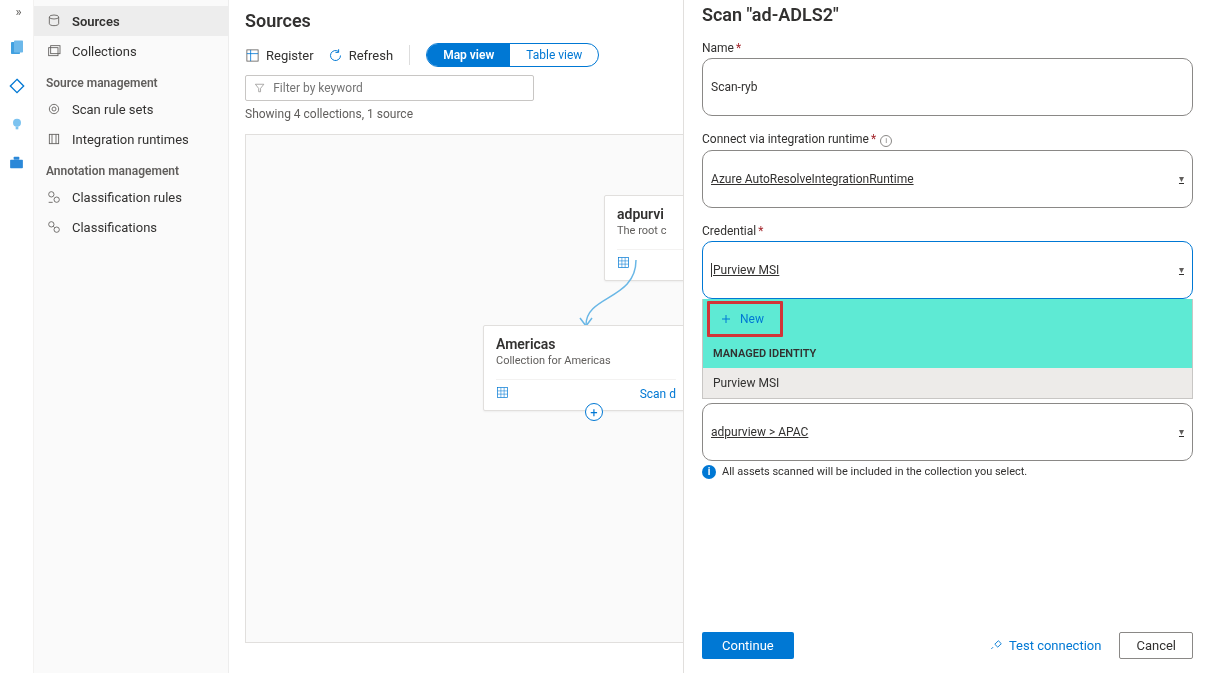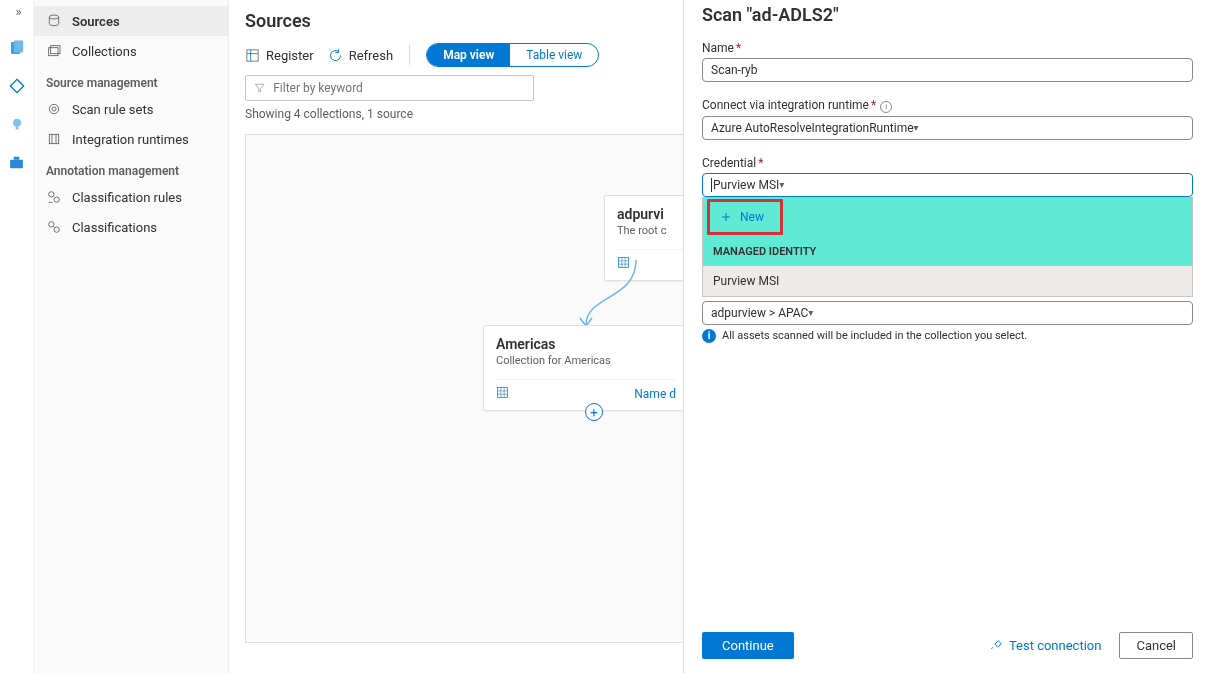--- a/index.html
+++ b/index.html
@@ -35,22 +35,22 @@
   .card .subtitle { font-size:11px; color:#605e5c; margin-top:2px; }
   .card .card-footer { display:flex; align-items:center; justify-content:space-between; margin-top:12px; border-top:1px solid #f3f2f1; padding-top:6px; font-size:12px; }
   .card .card-footer .src-icon { color:#0078d4; }
   .card .card-footer .details { color:#0078d4; cursor:pointer; }
   .plus-circle { position:absolute; width:18px; height:18px; border:1.5px solid #0078d4; border-radius:50%; color:#0078d4; display:flex; align-items:center; justify-content:center; font-size:13px; background:#fff; cursor:pointer; }
   
   .blade { position:absolute; top:0; right:0; bottom:0; width:528px; background:#fff; border-left:1px solid #e1dfdd; padding:4px 18px 14px 18px; display:flex; flex-direction:column; }
   .blade h2 { font-size:18px; font-weight:600; margin:0 0 14px 0; }
   .field-label { font-size:12px; color:#323130; margin-top:2px; margin-bottom:3px; }
   .field-label .req { color:#a4262c; margin-left:2px; }
-  .text-input, .select-input { width:100%; border:1px solid #8a8886; border-radius:4px; padding:4px 8px; font-size:12px; background:#fff; color:#323130; }
-  .select-input { display:flex; align-items:center; cursor:pointer; }
+  .text-input, .select-input { width:100%; border:1px solid #8a8886; border-radius:10px; padding:21px 8px; font-size:12px; background:#fff; color:#323130; }
+  .select-input { display:flex; align-items:center; justify-content:space-between; cursor:pointer;text-decoration:underline; }
   .select-input .chev { color:#605e5c; font-size:10px; }
   .field-group { margin-bottom:14px; }
   .cred-select { border:1px solid #0078d4; }
   .dropdown-pop { border:1px solid #c8c6c4; border-top:none; background:#5eead4; }
   .dropdown-pop .new-row { display:flex; align-items:center; gap:8px; color:#0078d4; padding:8px 10px; font-size:12px; cursor:pointer; }
   .dropdown-pop .new-row svg { stroke:#0078d4; }
   .dropdown-pop .group-label { font-size:11px; font-weight:600; color:#323130; padding:8px 10px; }
   .dropdown-pop .option { font-size:12px; padding:8px 10px; cursor:pointer; }
   .dropdown-pop .option.selected { background:#edebe9; }
   .red-box { border:3px solid #d13438; border-radius:1px; padding:0; width:76px; }
@@ -210,21 +210,21 @@
       <div class="card-footer">
         <span class="src-icon">
           <svg width="13" height="13" viewBox="0 0 24 24">
               <rect x="3" y="3" width="18" height="18" fill="none" stroke="#0078d4" stroke-width="1.3"></rect>
               <line x1="3" y1="9" x2="21" y2="9" stroke="#0078d4"></line>
               <line x1="3" y1="15" x2="21" y2="15" stroke="#0078d4"></line>
               <line x1="9" y1="3" x2="9" y2="21" stroke="#0078d4"></line>
               <line x1="15" y1="3" x2="15" y2="21" stroke="#0078d4"></line>
             </svg>
         </span>
-        <span class="details">Name d</span>
+        <span class="details">Scan d</span>
       </div>
     </div>
     <div class="plus-circle" style="left:339px; top:268px;">+</div>
   </div>
 </div>
 
 <div class="blade">
   <h2>Scan "ad-ADLS2"</h2>
 
   <div class="field-group">

